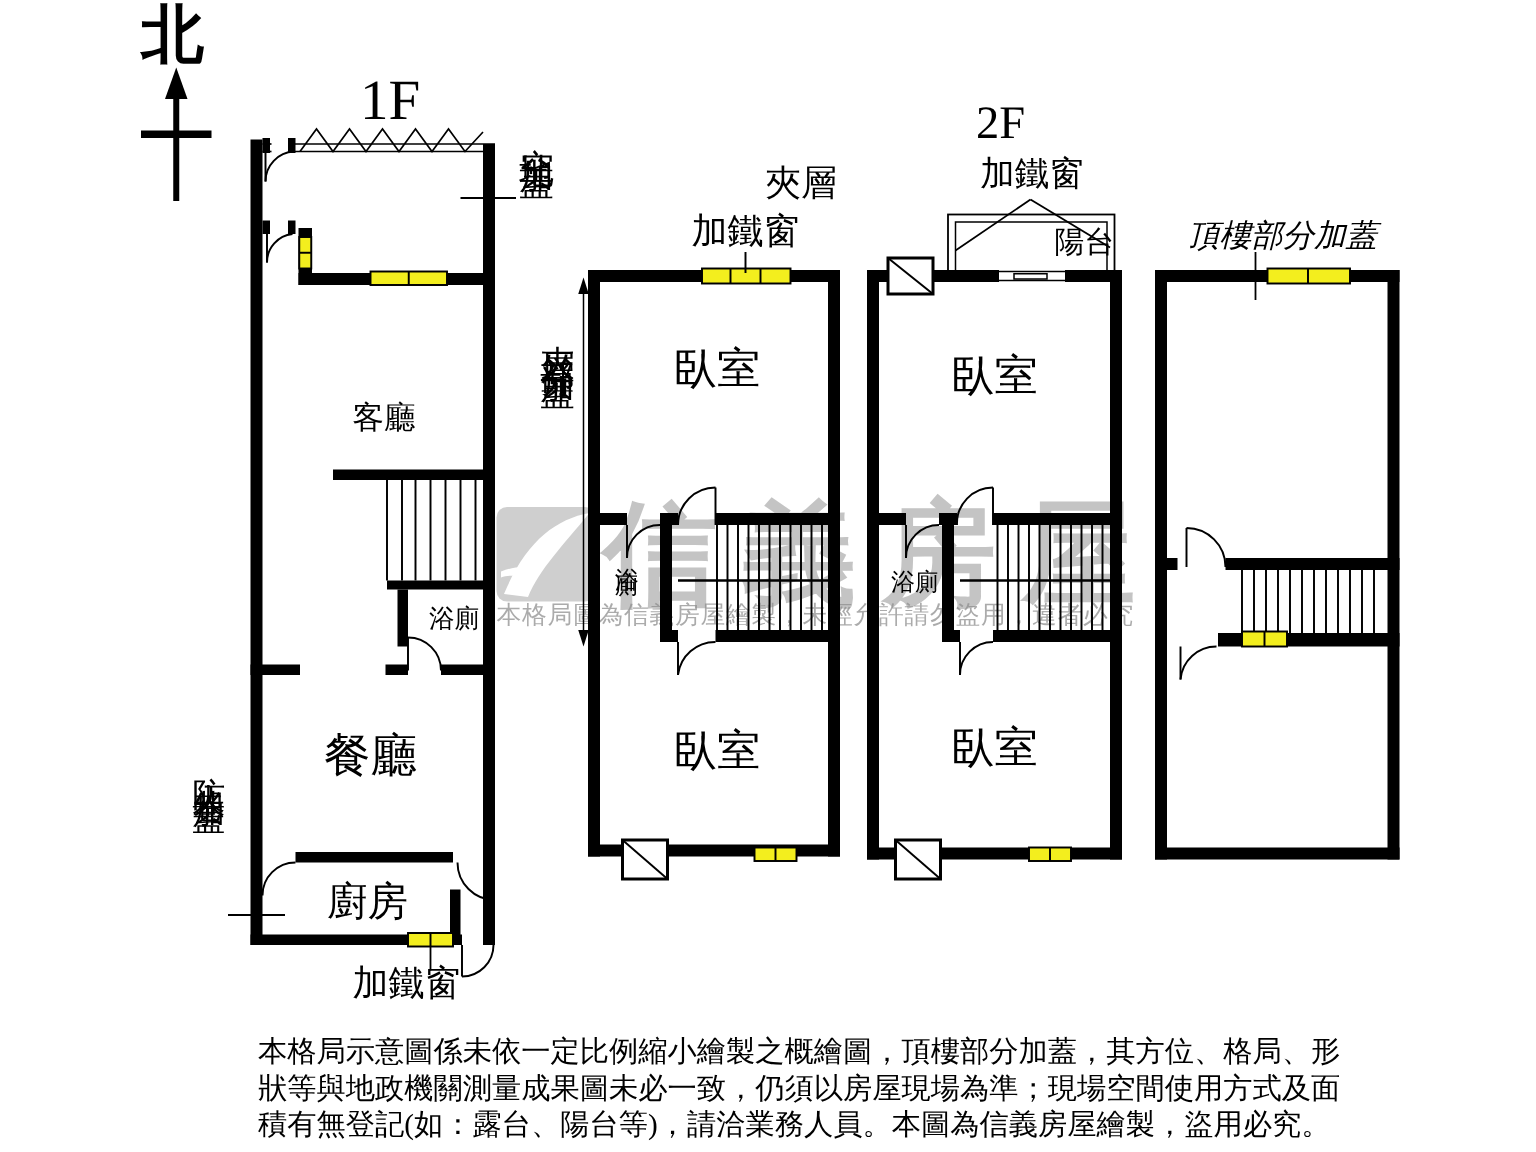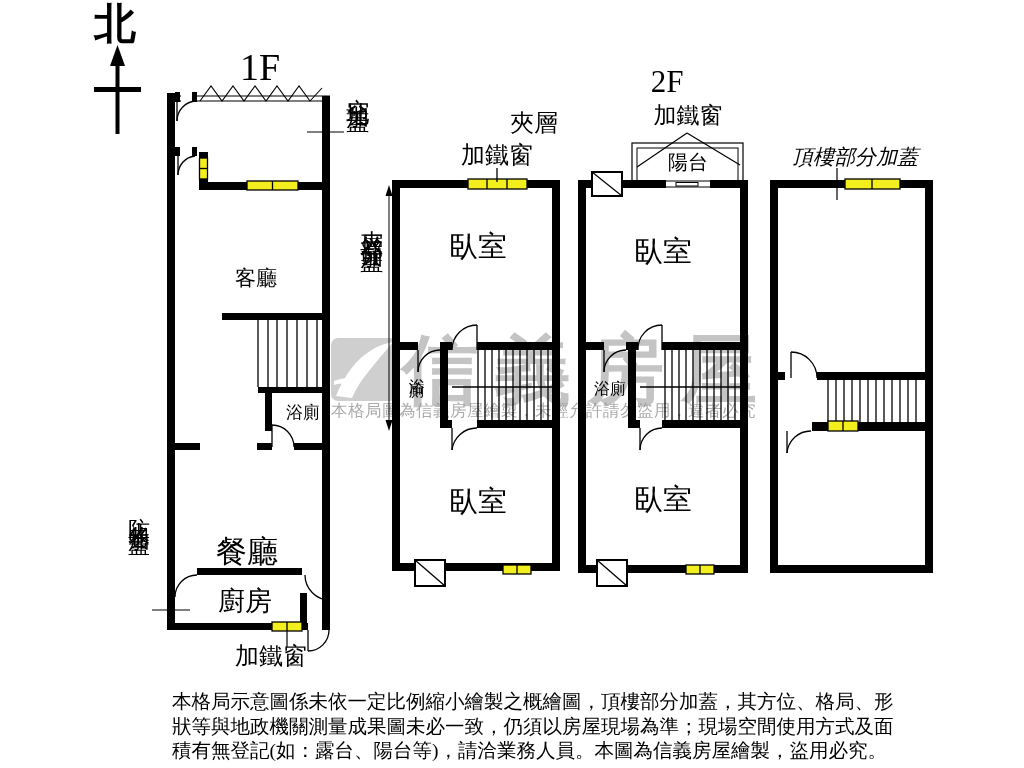--- a/index.html
+++ b/index.html
@@ -18,30 +18,30 @@
   #wm-logo{left:330px;top:337px;opacity:.55;}
   
   #north-label{left:94px;top:2px;font-size:42px;font-weight:600;}
   #title-1f{left:260px;top:48px;font-size:38px;}
   #title-2f{left:667px;top:66px;font-size:31px;}
   #open-area-note{left:345px;top:80px;font-size:23px;letter-spacing:4px;}
   #mezz-extent-note{left:359px;top:212px;font-size:23px;letter-spacing:4px;}
   #fire-lane-note{left:128px;top:500px;font-size:22px;letter-spacing:4px;}
   #room-living{left:256px;top:229px;font-size:21px;margin-top:38px;}
   #room-bath1{left:303px;top:404px;font-size:17px;}
-  #room-dining{left:247px;top:488px;font-size:31px;margin-top:48px;}
+  #room-dining{left:247px;top:488px;font-size:31px;}
   #room-kitchen{left:245px;top:587px;font-size:27px;}
   #iron-1f{left:271px;top:644px;font-size:24px;}
   #mezz-note-1{left:486px;top:111px;font-size:24px;margin-left:48px;}
   #mezz-note-2{left:497px;top:143px;font-size:24px;}
   #m-bed1{left:478px;top:231px;font-size:29px;}
   #m-bath{left:408px;top:366px;font-size:16px;letter-spacing:2px;}
   #m-bed2{left:478px;top:486px;font-size:29px;}
   #f2-iron{left:688px;top:104px;font-size:23px;}
-  #balcony{left:688px;top:152px;font-size:20px;}
+  #balcony{left:723px;top:152px;font-size:20px;}
   #f2-bed1{left:663px;top:236px;font-size:29px;}
   #f2-bath{left:610px;top:381px;font-size:16px;}
   #f2-bed2{left:663px;top:484px;font-size:29px;}
   #roof-note{left:855px;top:146px;font-size:21px;font-style:italic;}
   #disclaimer{left:172px;top:690px;width:726px;font-size:19.5px;line-height:24.5px;white-space:normal;}
 </style>
 </head>
 <body>
 
 <div id="stage" style="--win: #f3ee1e; --wm: #8f8f8f;">

